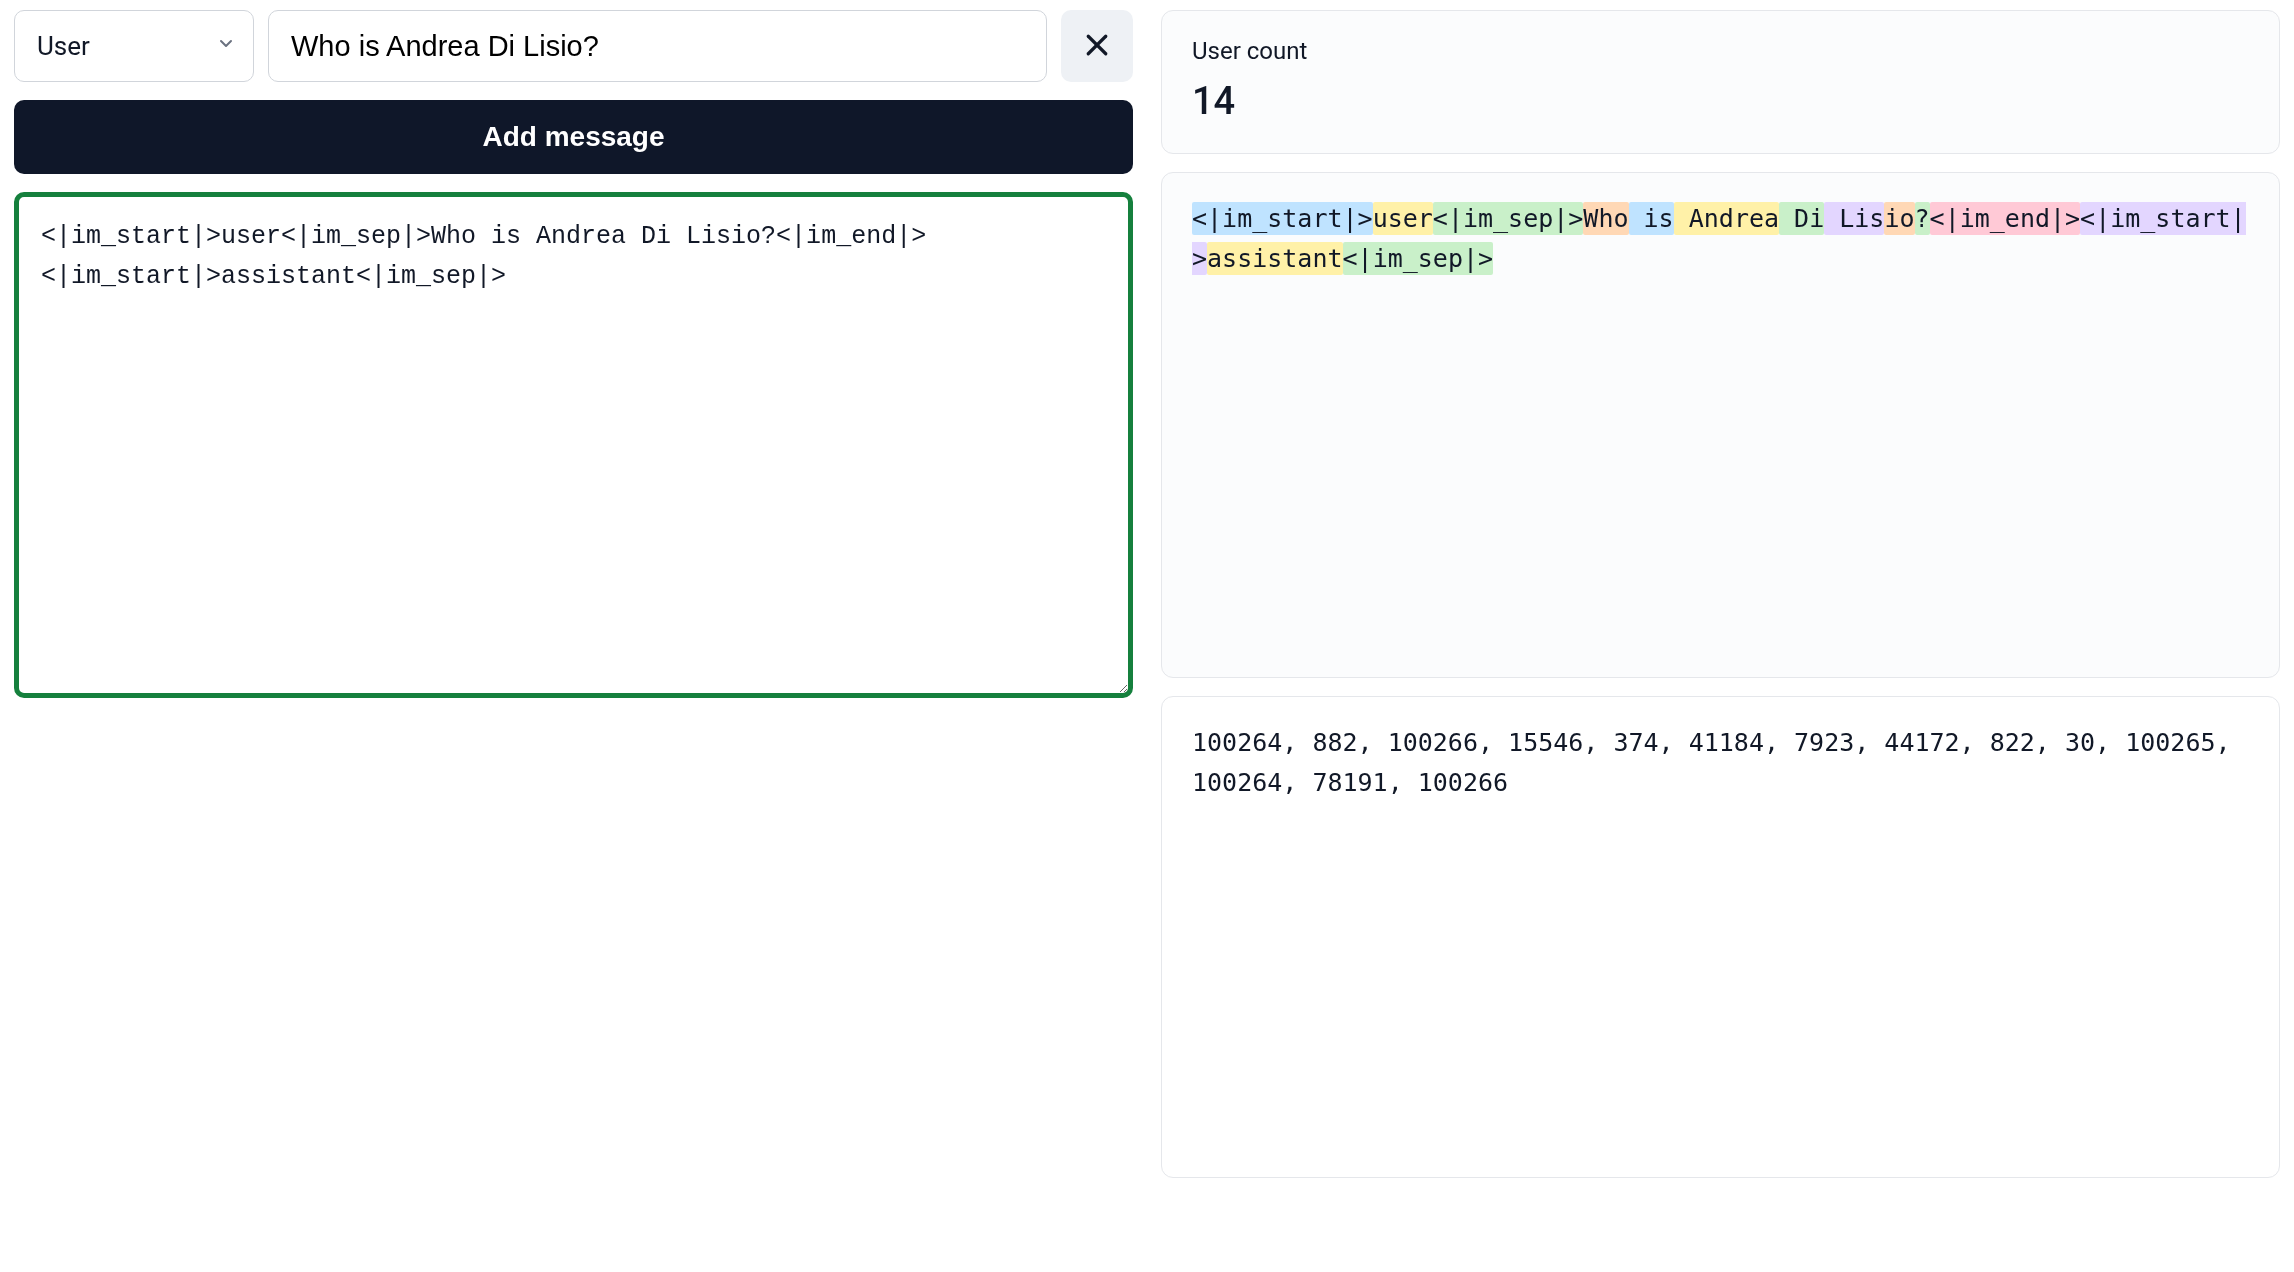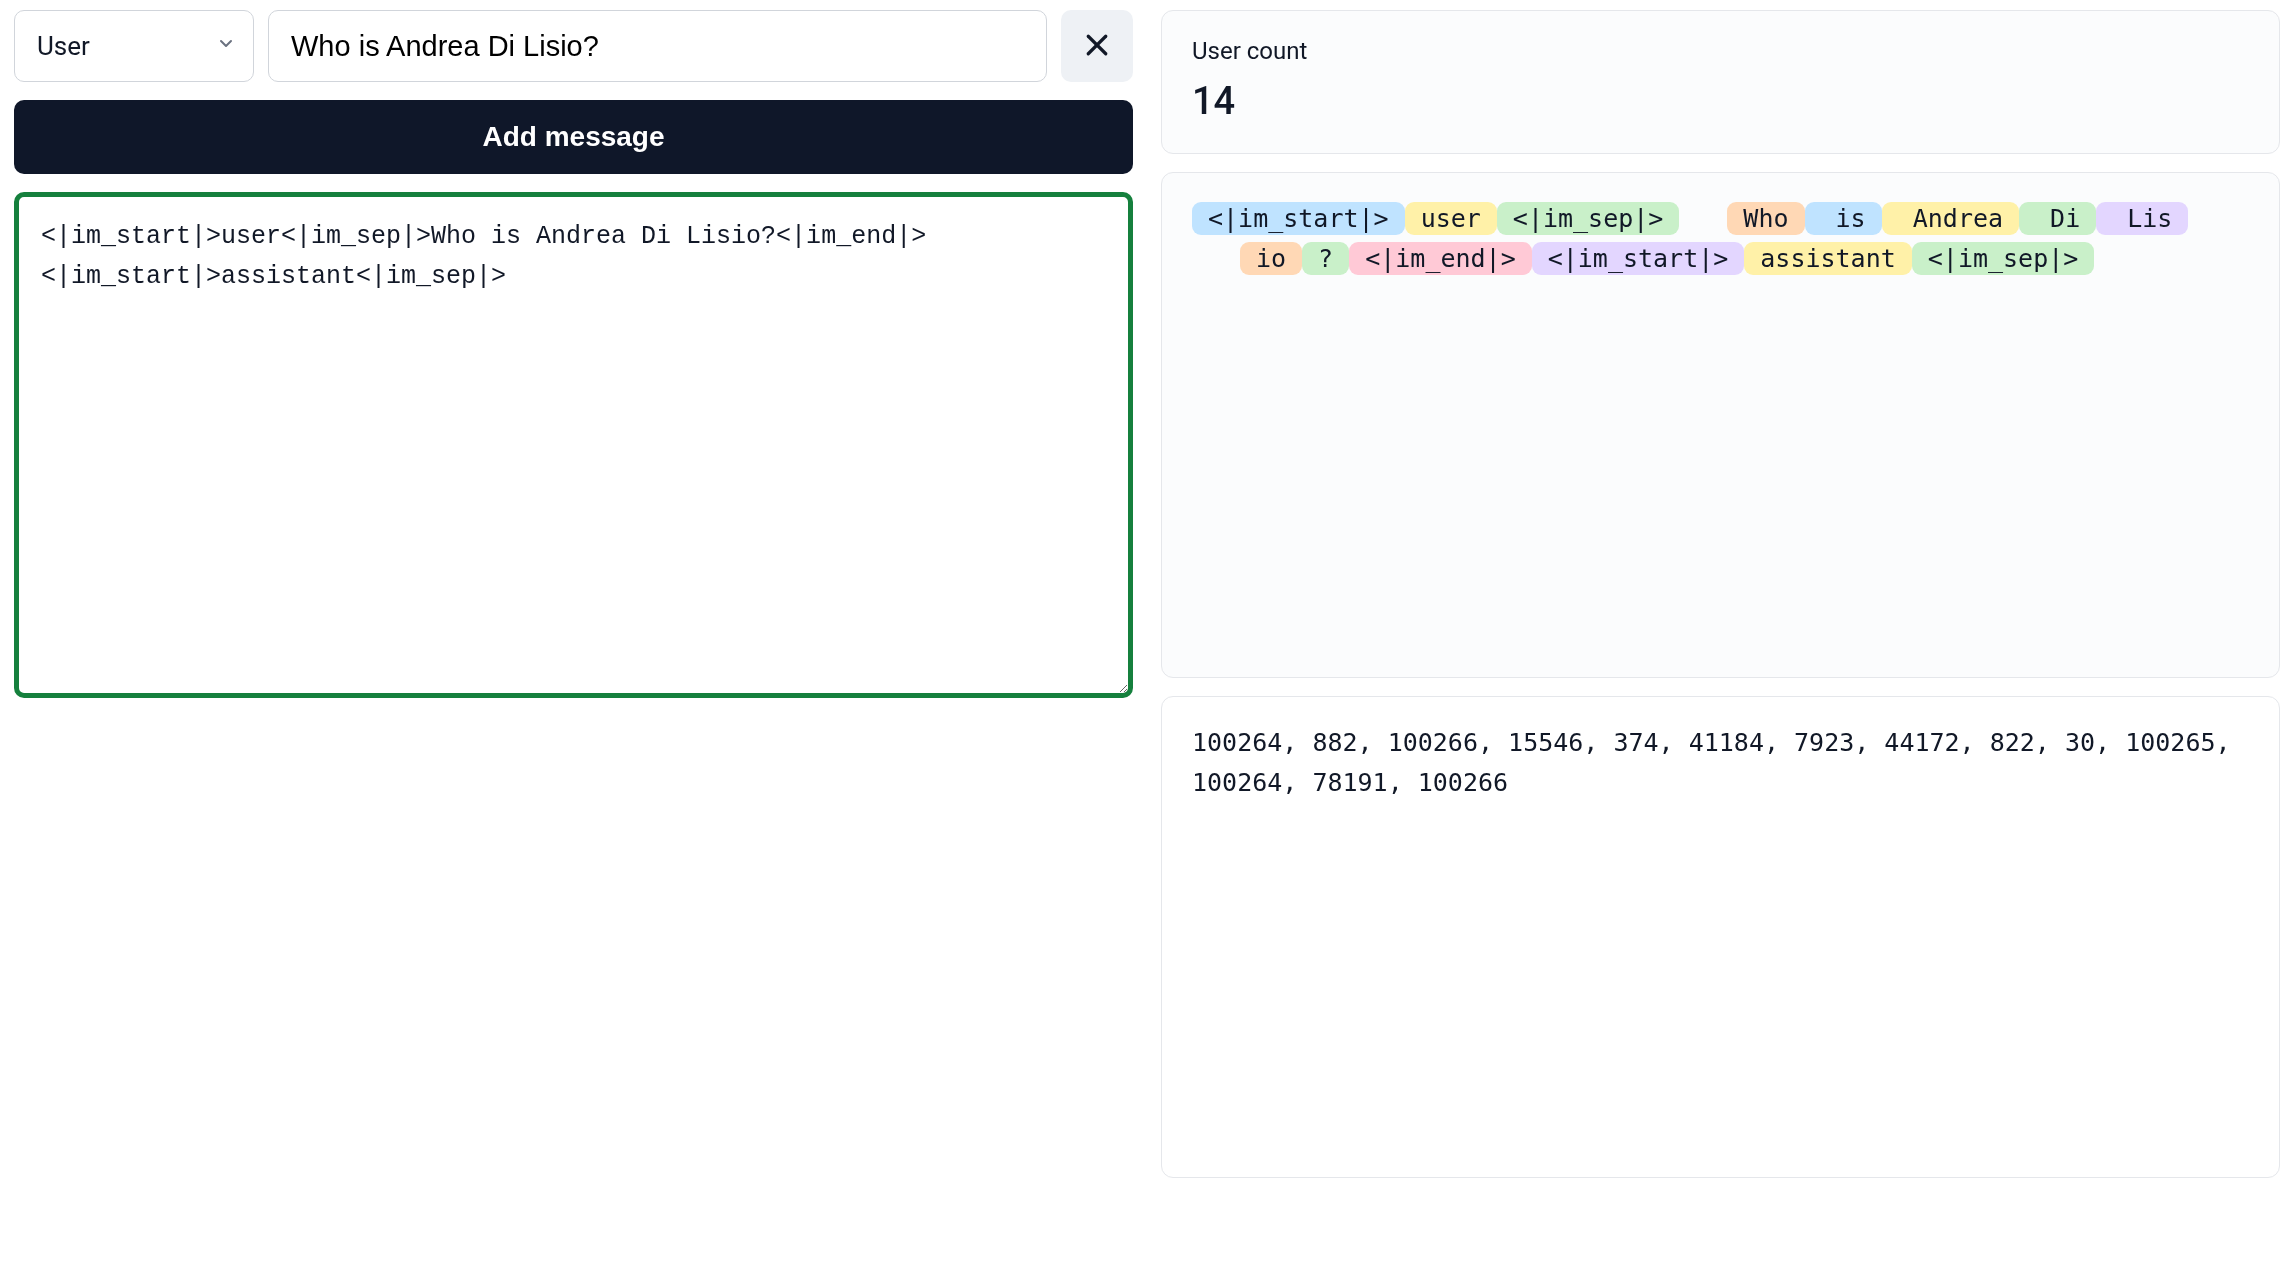--- a/index.html
+++ b/index.html
@@ -113,37 +113,37 @@
   }
   .tokens-panel {
     height: 506px;
     font-family: "SFMono-Regular", Menlo, Consolas, monospace;
     font-size: 25px;
     line-height: 1.6;
     word-break: break-all;
     color: #111827;
   }
   .tokens-panel span {
-    padding: 2px 16px;
-    border-radius: 9px;
+    padding: 2px 0;
+    border-radius: 2px;
   }
   .ids-panel {
     height: 482px;
     font-family: "SFMono-Regular", Menlo, Consolas, monospace;
     font-size: 25px;
     line-height: 1.6;
     word-break: break-all;
     color: #111827;
     background: #fff;
   }
   
   .c0 { background: #bfe3ff; }
   .c1 { background: #fff1a8; }
   .c2 { background: #c9f0c9; }
-  .c3 { background: #ffd8b5; margin-left: 48px; }
+  .c3 { background: #ffd8b5; }
   .c4 { background: #e3d6ff; }
   .c5 { background: #ffc9d6; }
 </style>
 </head>
 <body>
 
 <div class="layout">
 
   <div class="left-col">
 

